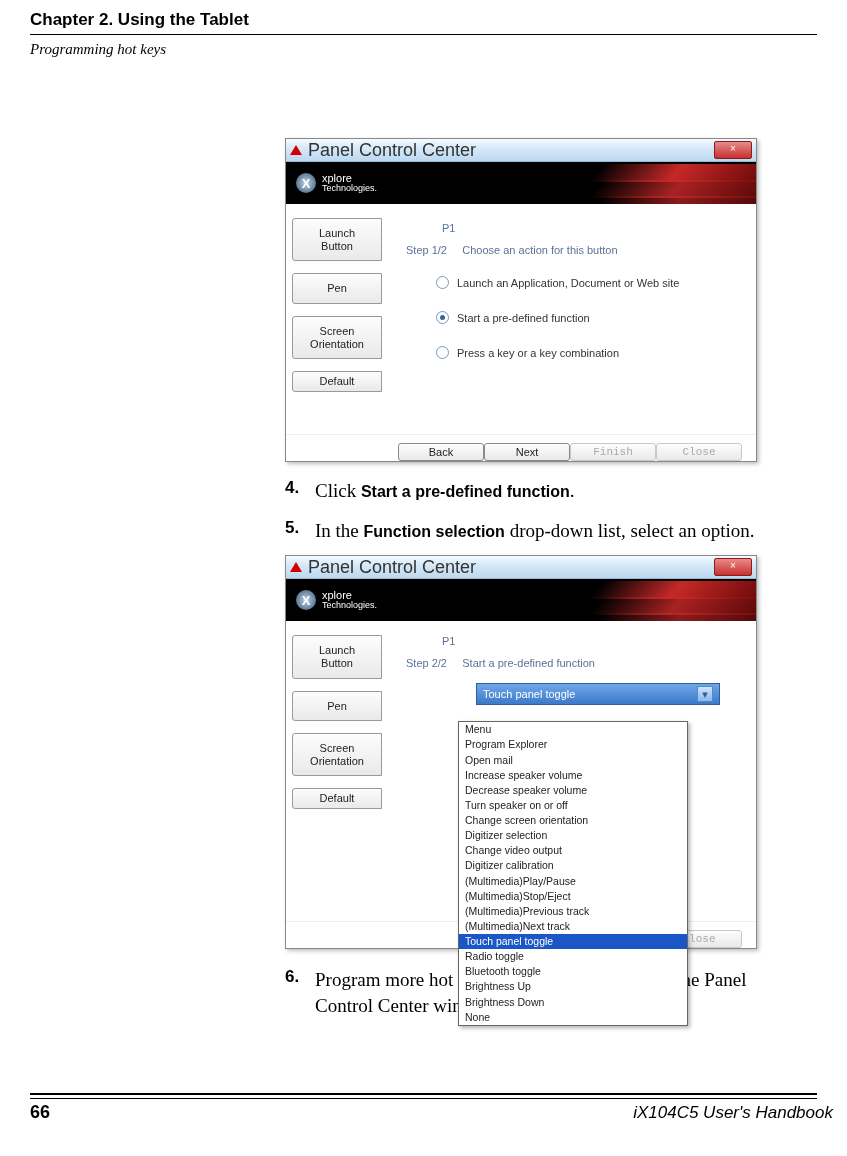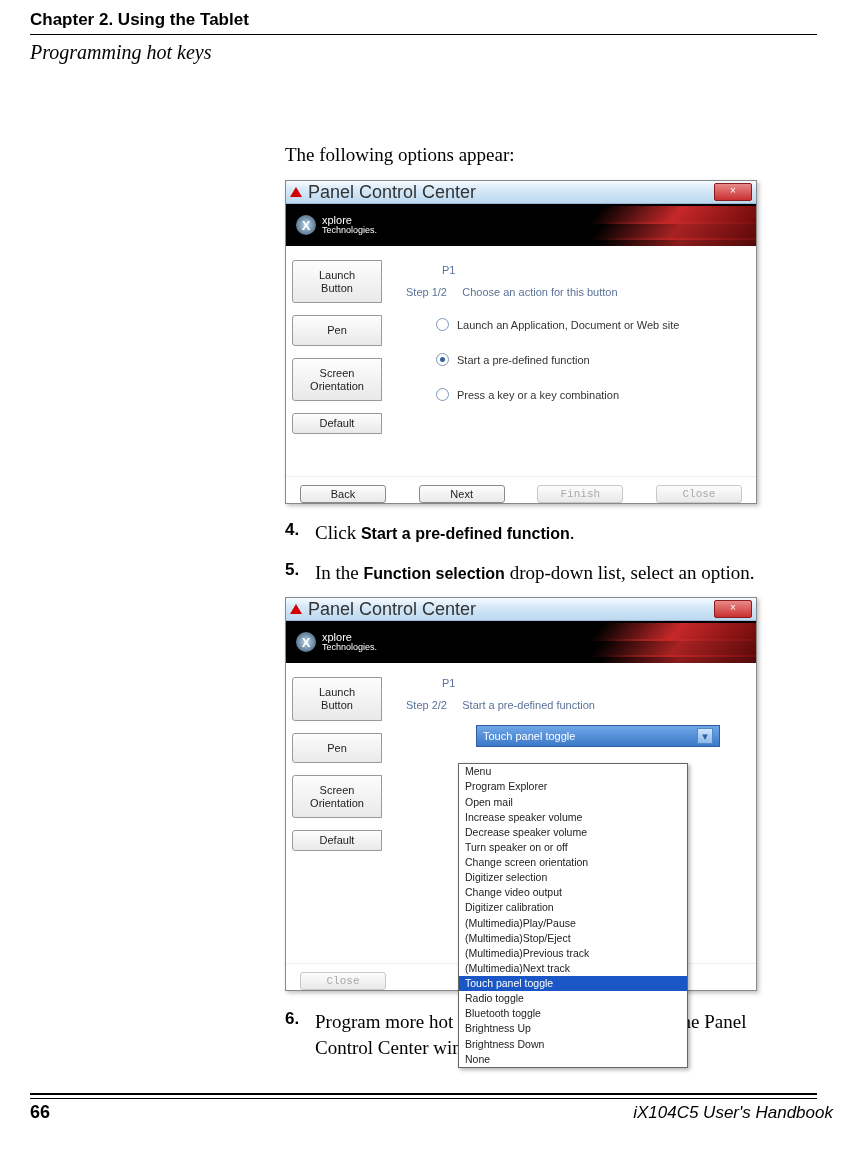--- a/index.html
+++ b/index.html
@@ -24,21 +24,21 @@
     margin-bottom: 2px;
   }
   .hr-thin {
     border: none;
     border-top: 1px solid #000;
     margin: 4px 0 6px 0;
   }
   .section-sub {
     font-family: "Times New Roman", serif;
     font-style: italic;
-    font-size: 20px;
+    font-size: 15px;
     margin-bottom: 6px;
   }
   .content-block {
     margin-left: 255px;
     margin-right: 20px;
     margin-top: 80px;
     font-size: 19px;
   }
   .content-block p.lead {
     margin: 0 0 14px 0;
@@ -182,22 +182,22 @@
     width: 11px; height: 11px; border: 1px solid #7b98b9;
     border-radius: 50%; background: #fff;
     display:flex; align-items:center; justify-content:center;
   }
   .radio-circle.sel::after{
     content:""; width:5px; height:5px; border-radius:50%;
     background:#33639a;
   }
   .win-footer {
     display:flex;
-    justify-content:space-between;
-    gap: 24px;
+    justify-content:flex-end;
+    gap: 0;
     padding: 8px 14px 0;
     border-top: 1px solid #eee;
   }
   .btn {
     min-width: 64px;
     padding: 2px 10px;
     background: linear-gradient(#fdfdfd, #e9e9e9);
     border: 1px solid #8a8a8a;
     border-radius: 3px;
     font-size: 11px;
@@ -270,21 +270,20 @@
 </style>
 </head>
 <body>
 
 <div class="page">
   <div class="chapter-line">Chapter 2. Using the Tablet</div>
   <hr class="hr-thin">
   <div class="section-sub">Programming hot keys</div>
 
   <div class="content-block">
-    <p class="lead">The following options appear:</p>
 
     <div class="win-shell">
       <div class="win-titlebar">
         <div class="tri"></div>
         <div class="win-title-text">Panel Control Center</div>
         <div class="win-close-btn">×</div>
       </div>
       <div class="win-banner">
         <div class="xp-logo">X</div>
         <div class="brand-text">

